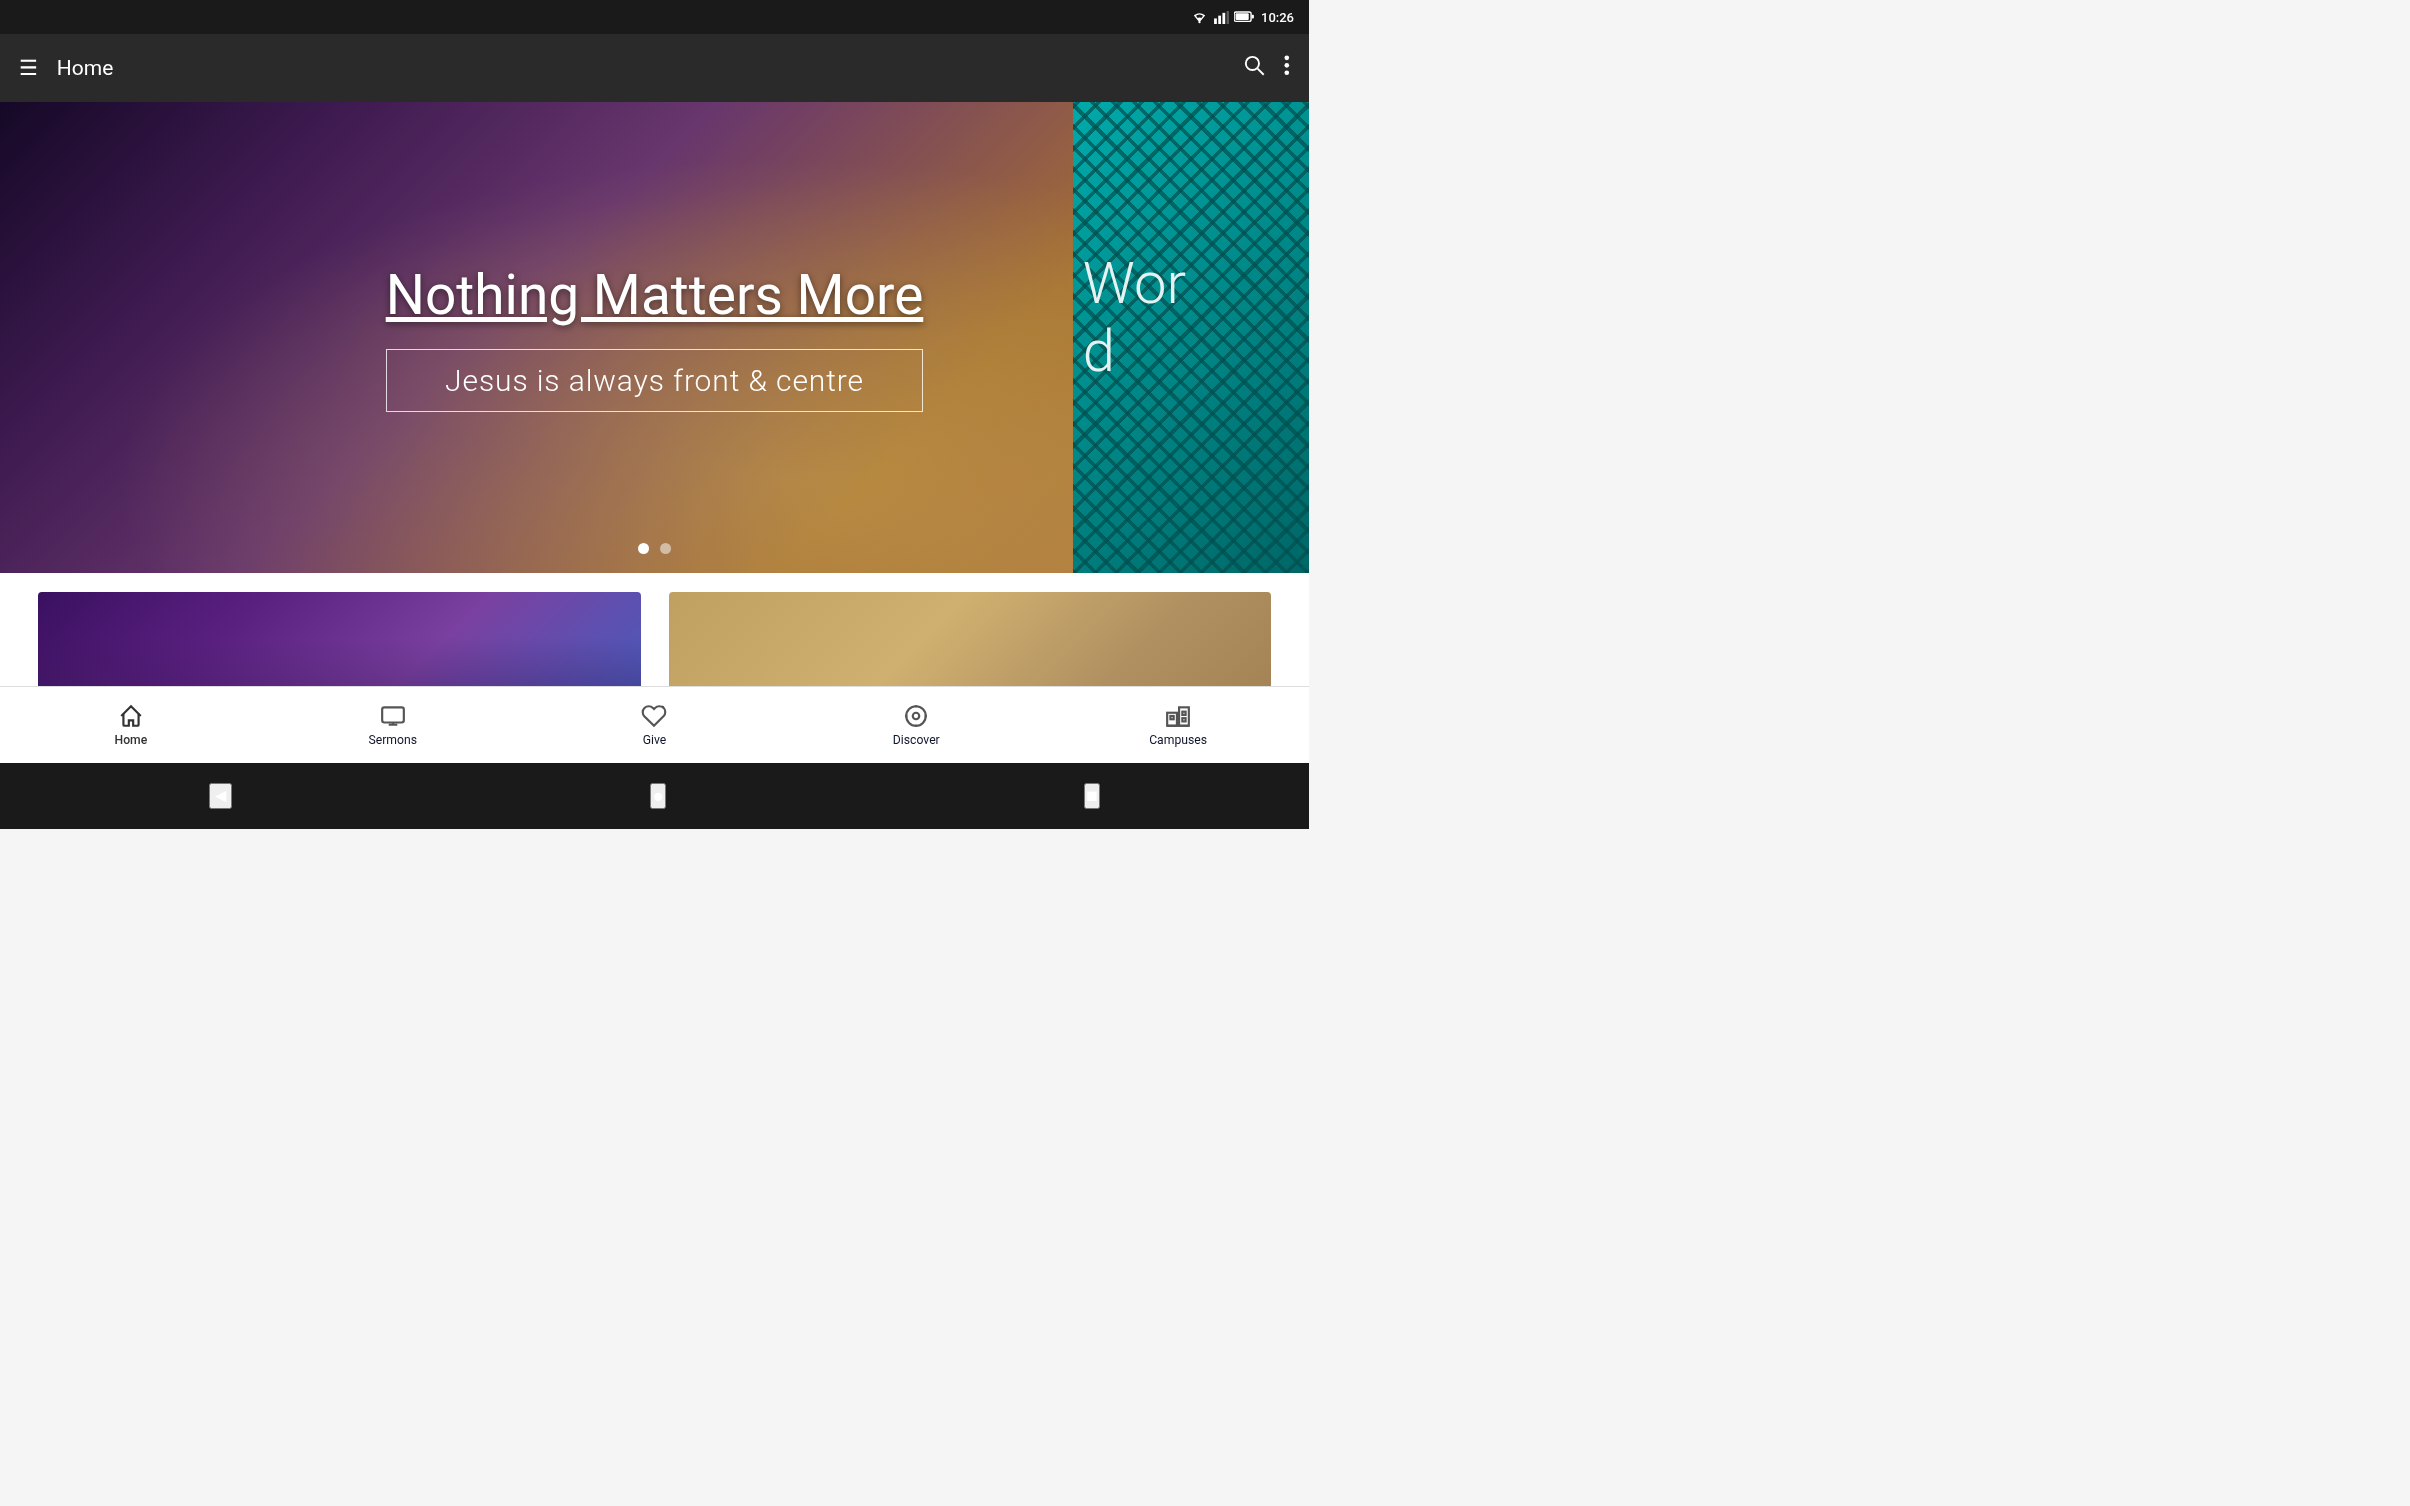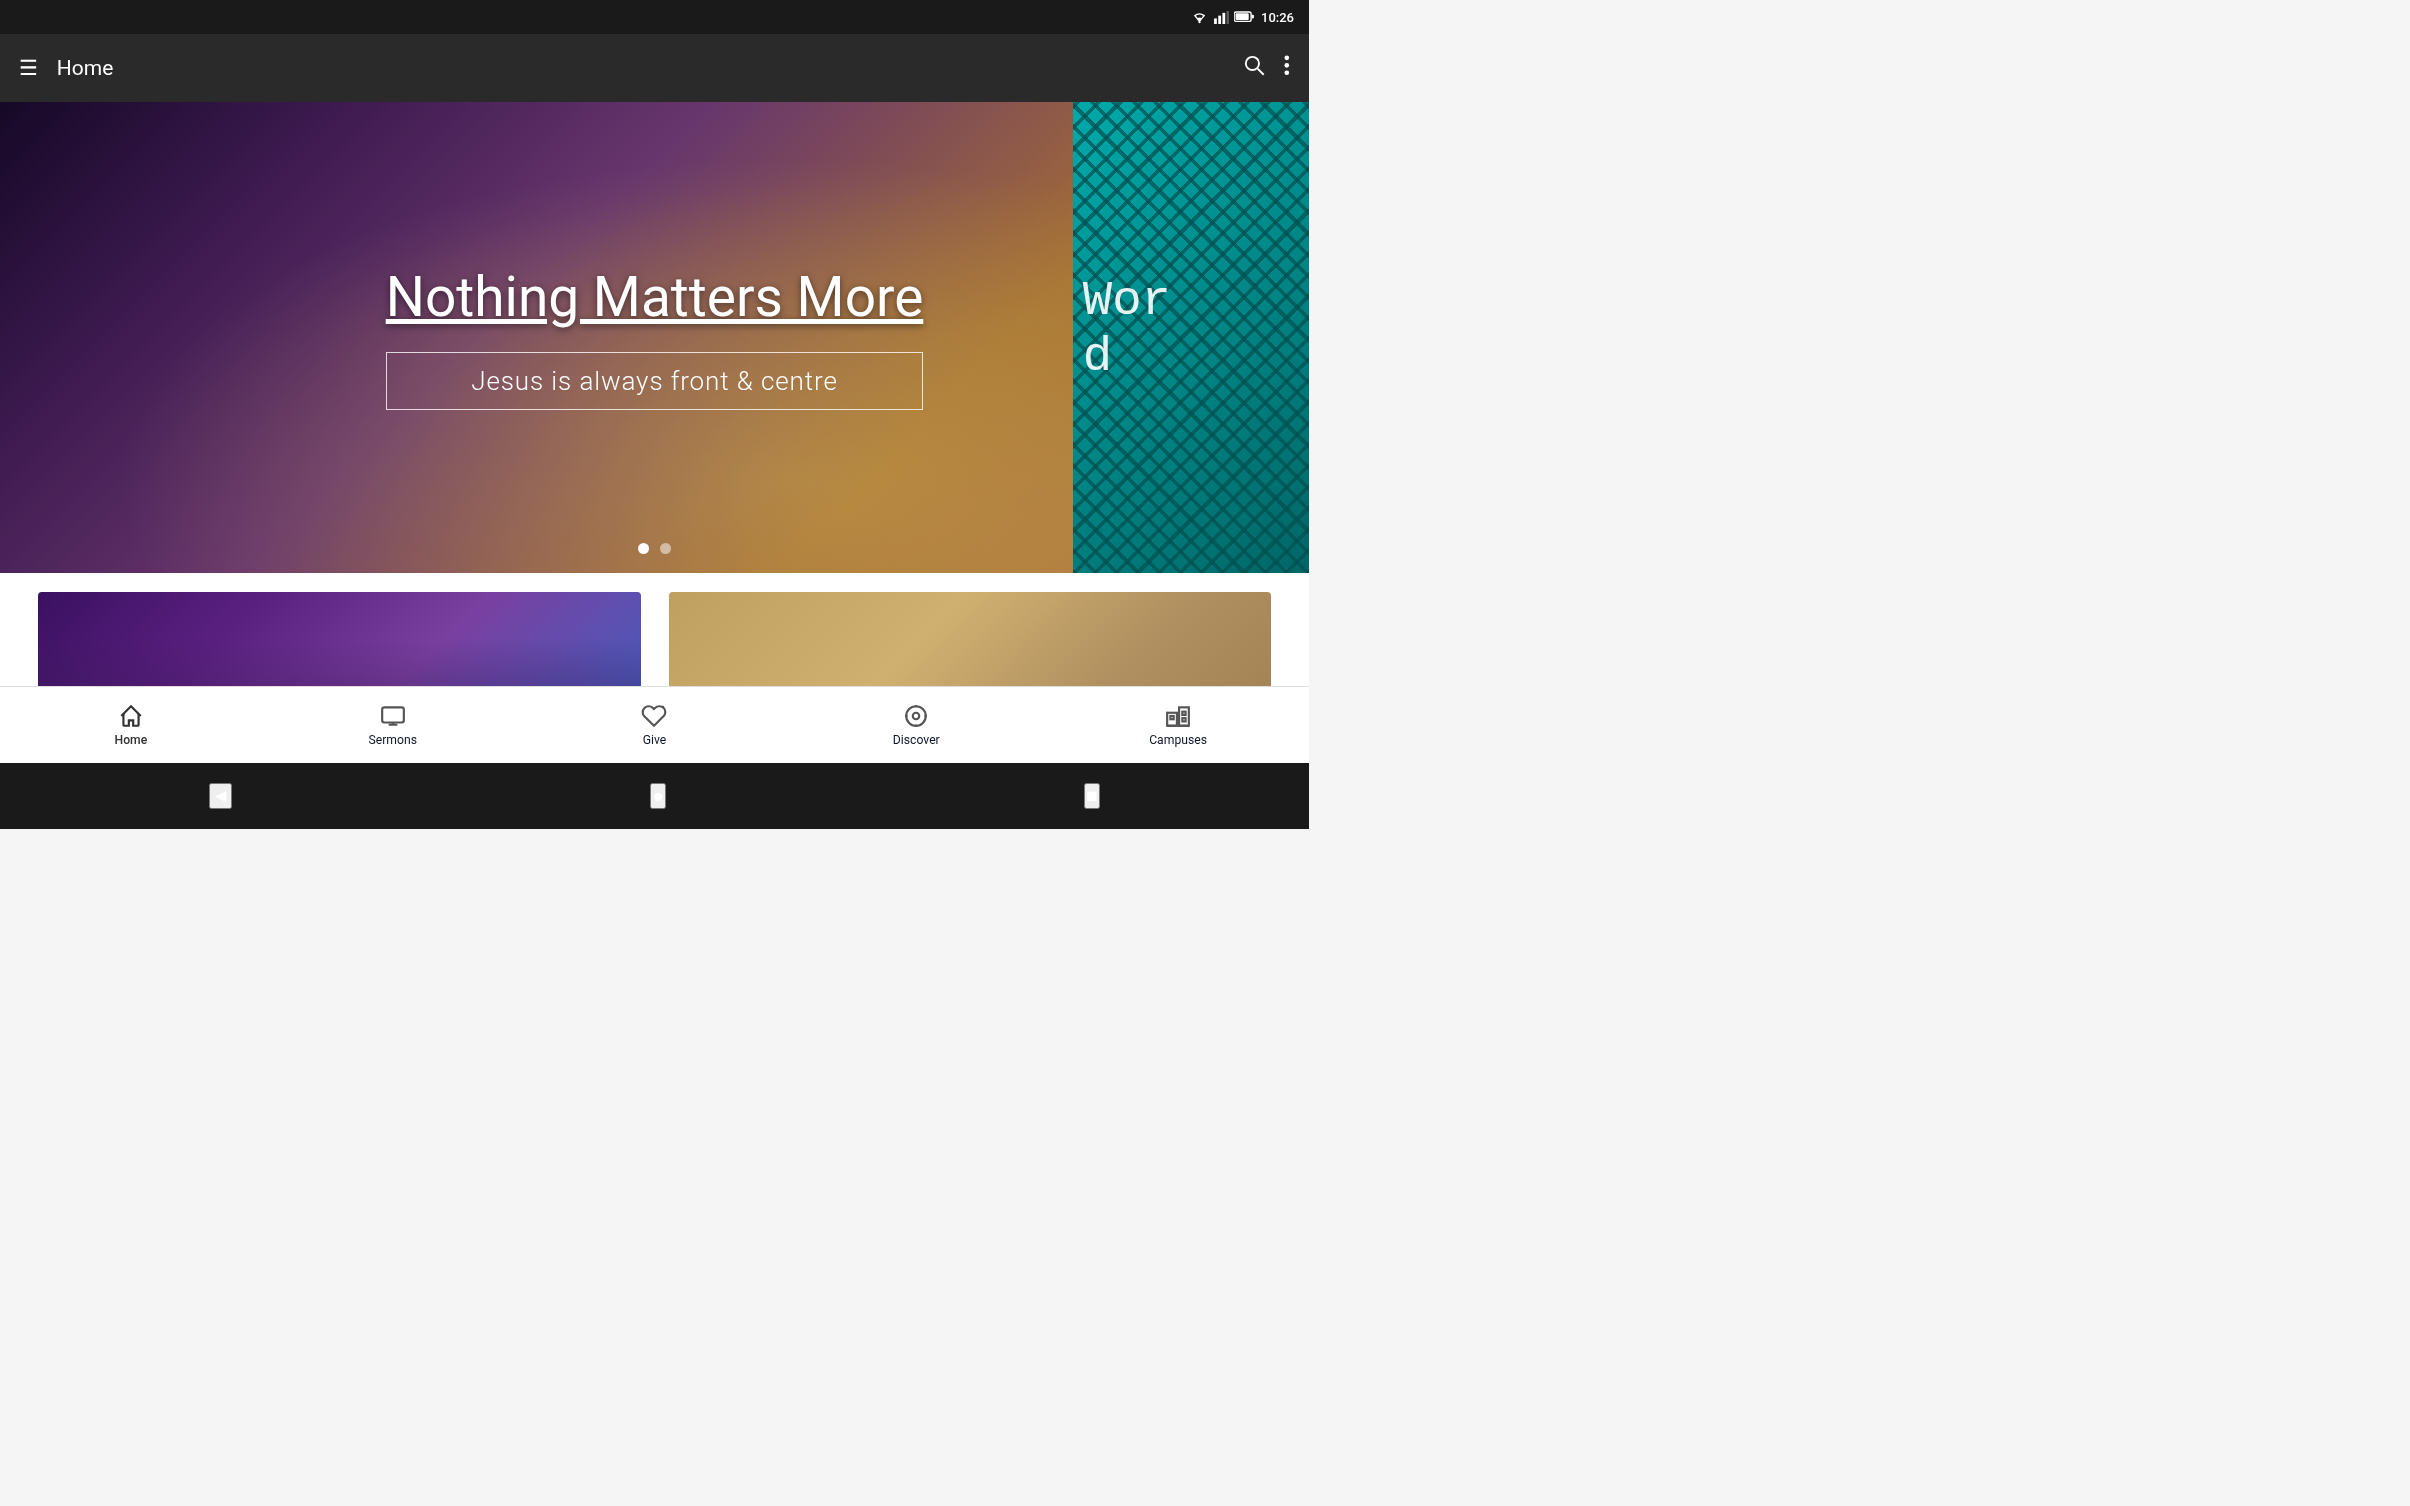--- a/index.html
+++ b/index.html
@@ -139,42 +139,41 @@
         transparent 11.3px,
         rgba(0,80,80,0.7) 11.3px,
         rgba(0,80,80,0.7) 15px
       );
     }
     .hero-right-text {
       position: absolute;
       bottom: 40%;
       left: 9.4px;
       color: white;
-      font-size: 49px;
+      font-size: 58px;
       font-weight: 300;
       opacity: 0.9;
-      font-family: Liberation Mono, monospace;
     }
     .hero-content {
       position: relative;
       z-index: 2;
       text-align: center;
       color: white;
     }
     .hero-main-title {
       font-size: 55px;
       font-weight: 400;
       margin-bottom: 22.6px;
       text-shadow: 0 1.9px 7.5px rgba(0,0,0,0.5);
       text-decoration: underline;
     }
     .hero-subtitle-box {
       border: 1.9px solid rgba(255,255,255,0.8);
       padding: 13px 38px;
-      font-size: 26px;
+      font-size: 30px;
       font-weight: 300;
       letter-spacing: 0.9px;
     }
     
     .carousel-dots {
       position: absolute;
       bottom: 19px;
       left: 50%;
       transform: translateX(-50%);
       display: flex;

